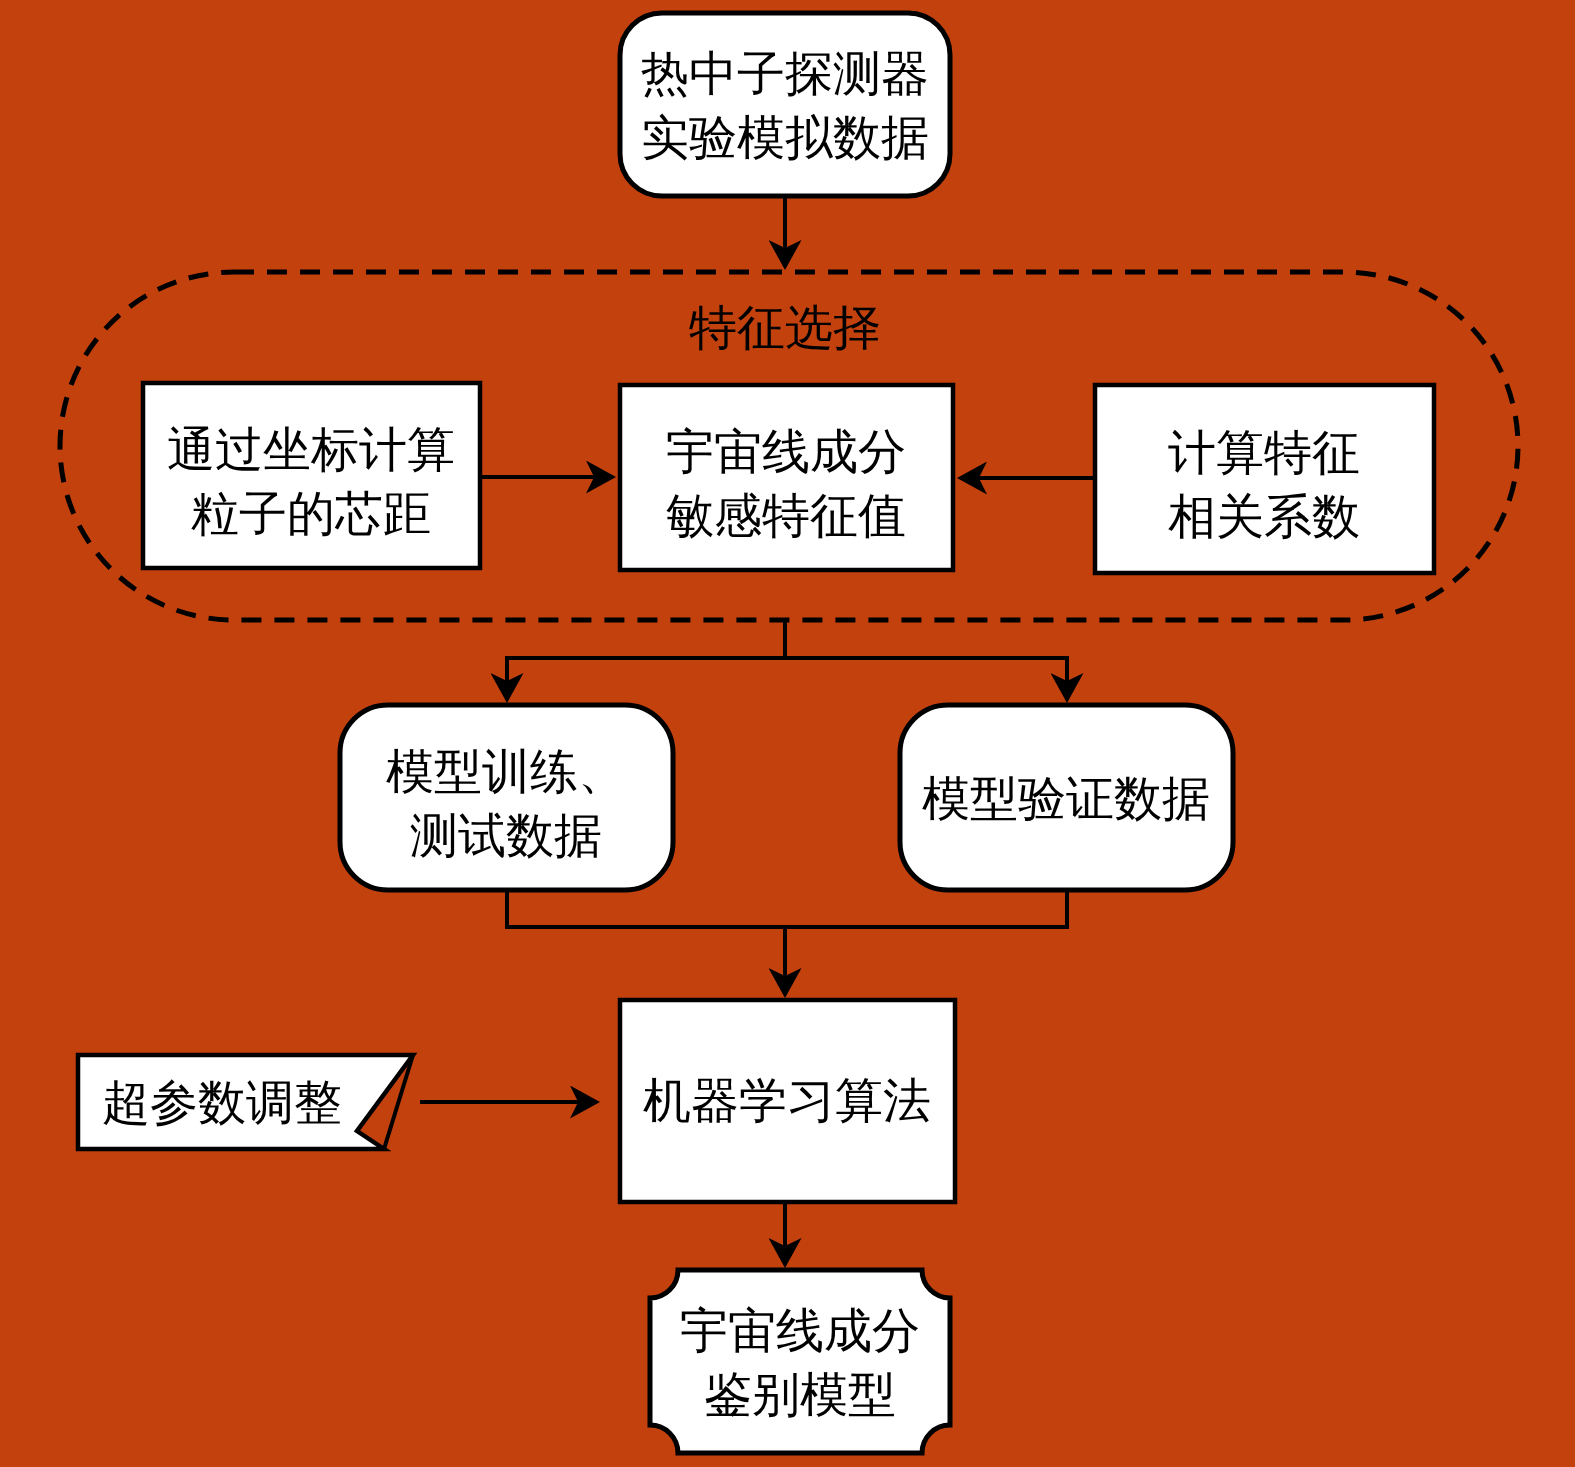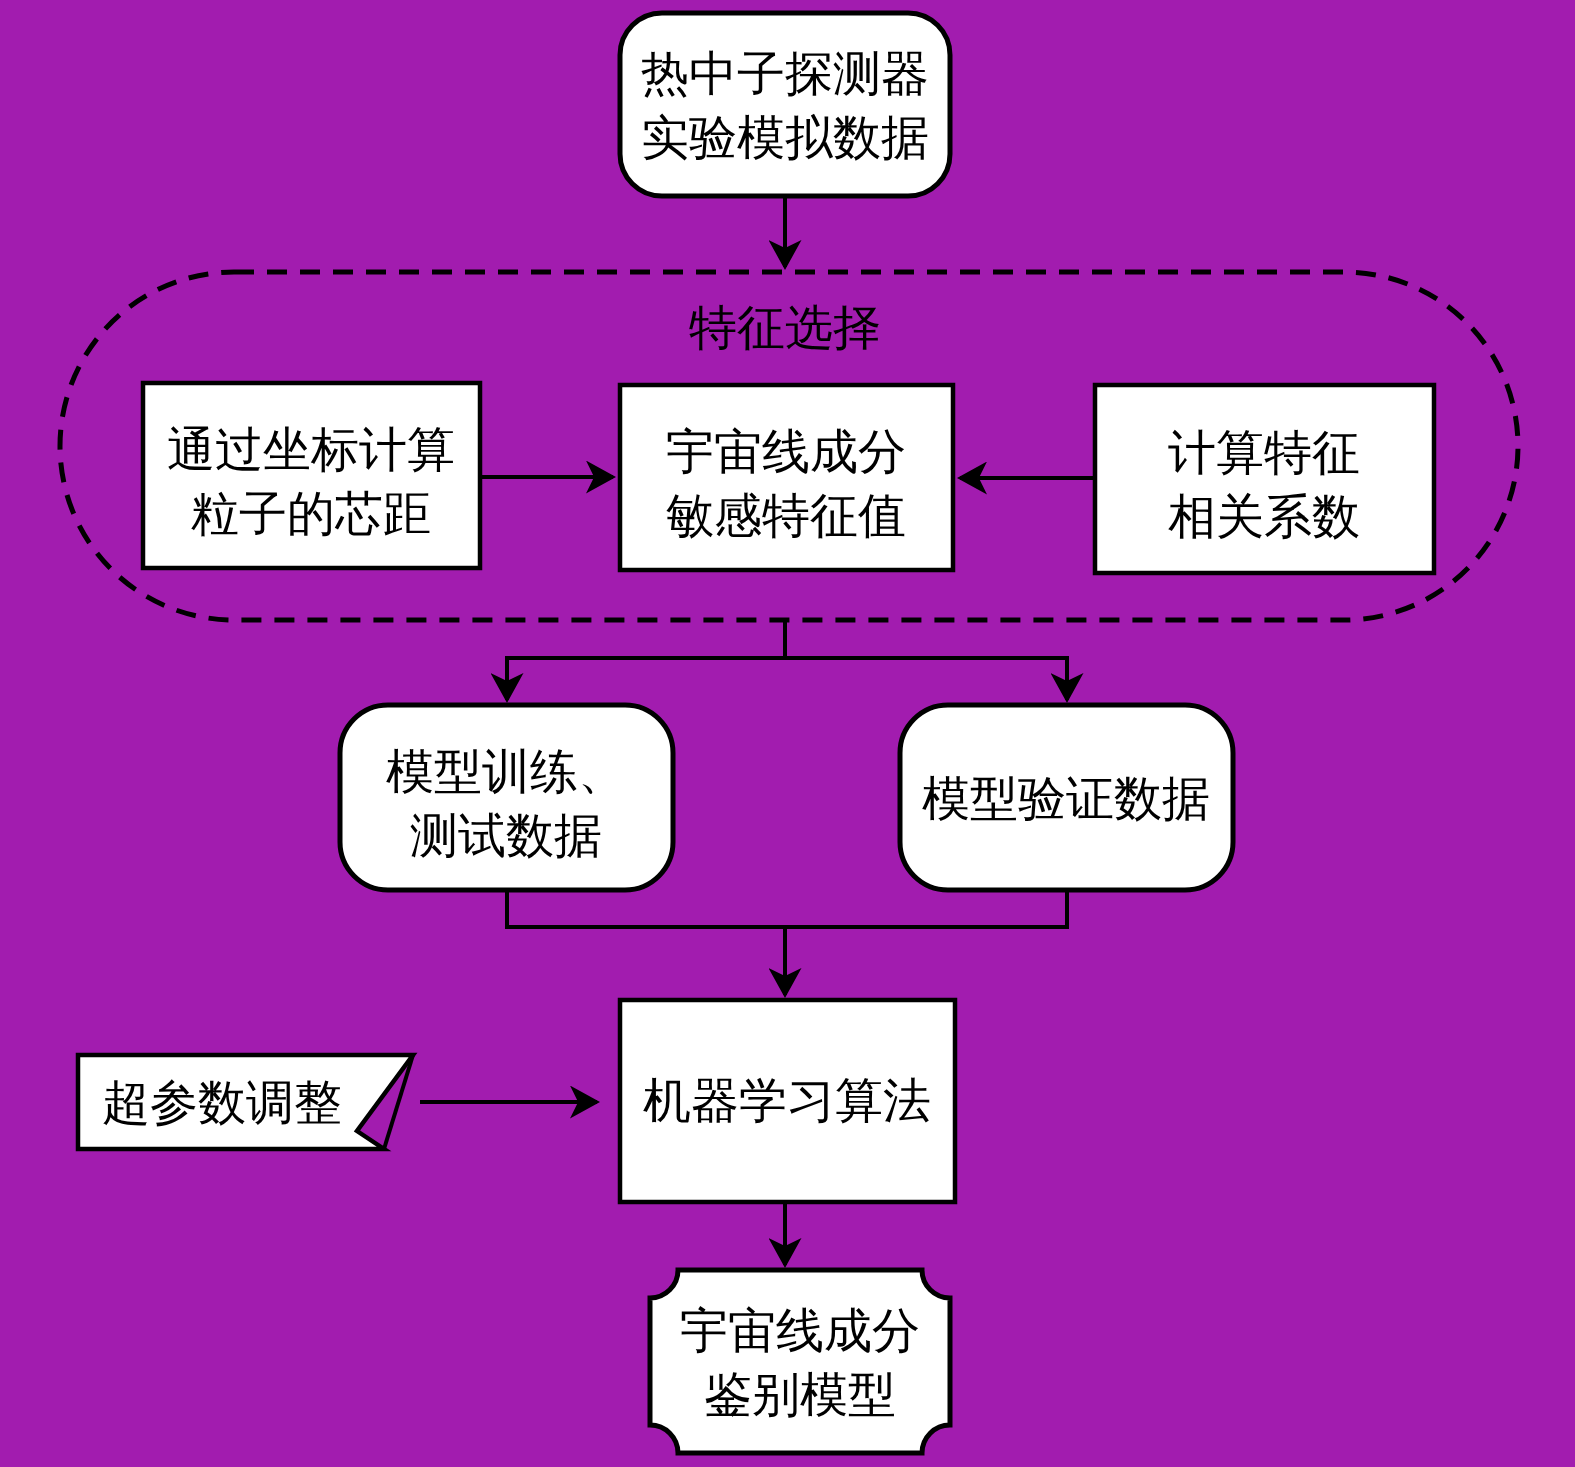--- a/index.html
+++ b/index.html
@@ -3,21 +3,21 @@
 <meta charset="utf-8">
 <style>
   html, body {
     margin: 0;
     padding: 0;
     background: #ffffff;
   }
   .canvas {
     width: 1575px;
     height: 1467px;
-    background: #a21caf;
+    background: #c2410c;
   }
   svg { display: block; }
   .box {
     fill: #ffffff;
     stroke: #000000;
     stroke-width: 4.5px;
   }
   .box-thick {
     fill: #ffffff;
     stroke: #000000;

